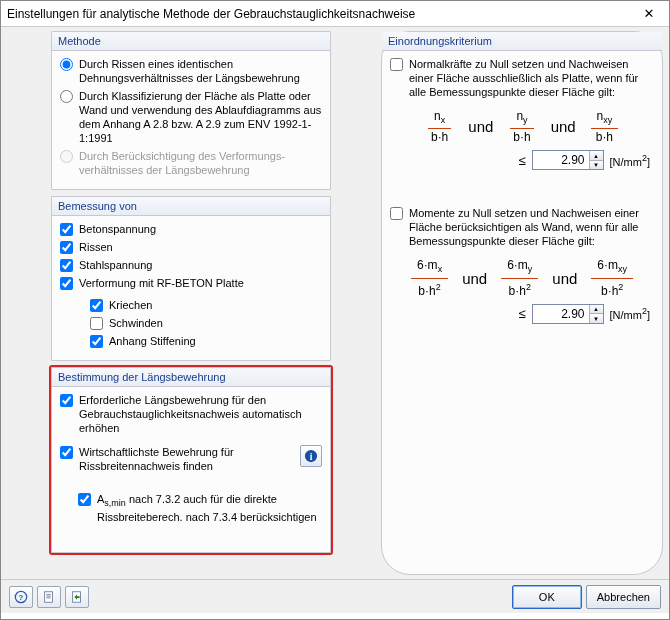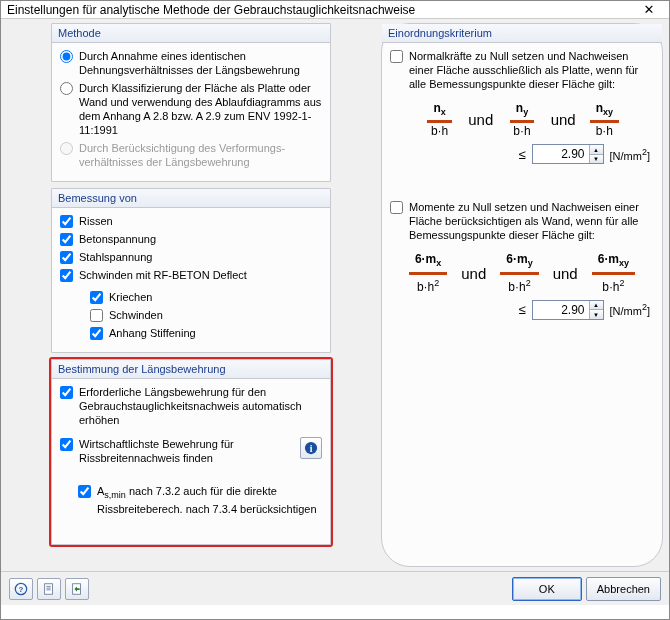--- a/index.html
+++ b/index.html
@@ -8,21 +8,21 @@
     font-family: "Segoe UI", Tahoma, sans-serif;
     font-size: 11px;
     background: #fff;
     color: #000;
     width: 670px;
     height: 620px;
     overflow: hidden;
     border: 1px solid #888;
   }
   .titlebar {
-    height: 18px;
+    height: 26px;
     background: #fff;
     border-bottom: 1px solid #ccc;
     display: flex;
     align-items: center;
     padding: 0 6px;
   }
   .titlebar .title { flex: 1; font-size: 12px; }
   .close-btn {
     width: 28px; height: 20px;
     display: flex; align-items: center; justify-content: center;
@@ -75,21 +75,21 @@
     gap: 14px;
     margin: 10px 0 6px 0;
     font-size: 12px;
   }
   .frac {
     display: inline-flex;
     flex-direction: column;
     align-items: center;
     line-height: 14px;
   }
-  .frac .num { border-bottom: 3px solid #c2410c; padding: 0 6px 1px 6px; font-weight: bold; }
+  .frac .num { border-bottom: 1px solid #c2410c; padding: 0 6px 1px 6px; }
   .frac .den { padding: 1px 6px 0 6px; }
   .und { font-size: 15px; }
   .limit-row {
     display: flex;
     justify-content: flex-end;
     align-items: center;
     gap: 6px;
     margin-top: 4px;
     padding-right: 4px;
   }
@@ -180,49 +180,49 @@
   <div class="close-btn">✕</div>
 </div>
 
 <div class="content">
   <div class="col left">
 
     <div class="group">
       <div class="group-title">Methode</div>
       <label class="radio-row">
         <input type="radio" name="method" checked="" style="">
-        <span>Durch Annahme eines identischen Dehnungsverhältnisses der Längsbewehrung</span>
+        <span>Durch Rissen eines identischen Dehnungsverhältnisses der Längsbewehrung</span>
       </label>
       <label class="radio-row">
         <input type="radio" name="method" style="">
-        <span>Durch Klassifizierung der Fläche als Platte oder Wand und verwendung des Ablaufdiagramms aus dem Anhang A 2.8 bzw. A 2.9 zum ENV 1992-1-11:1991</span>
+        <span>Durch Klassifizierung der Fläche als Platte oder Wand und verwendung des Ablaufdiagramms aus dem Anhang A 2.8 bzw. A 2.9 zum ENV 1992-1-1:1991</span>
       </label>
       <label class="radio-row disabled">
         <input type="radio" name="method" disabled="" style="">
         <span>Durch Berücksichtigung des Verformungs-verhältnisses der Längsbewehrung</span>
       </label>
     </div>
 
     <div class="group">
       <div class="group-title">Bemessung von</div>
       <label class="check-row">
         <input type="checkbox" checked="" style="">
+        <span>Betonspannung</span>
+      </label>
+      <label class="check-row">
+        <input type="checkbox" checked="" style="">
         <span>Rissen</span>
       </label>
       <label class="check-row">
         <input type="checkbox" checked="" style="">
-        <span>Betonspannung</span>
-      </label>
-      <label class="check-row">
-        <input type="checkbox" checked="" style="">
         <span>Stahlspannung</span>
       </label>
       <label class="check-row">
         <input type="checkbox" checked="" style="">
-        <span>Schwinden mit RF-BETON Deflect</span>
+        <span>Verformung mit RF-BETON Platte</span>
       </label>
       <div style="display:flex;">
         <div style="margin-left:30px;">
           <label class="check-row">
             <input type="checkbox" checked="" style="">
             <span>Kriechen</span>
           </label>
           <label class="check-row">
             <input type="checkbox" style="">
             <span>Schwinden</span>

